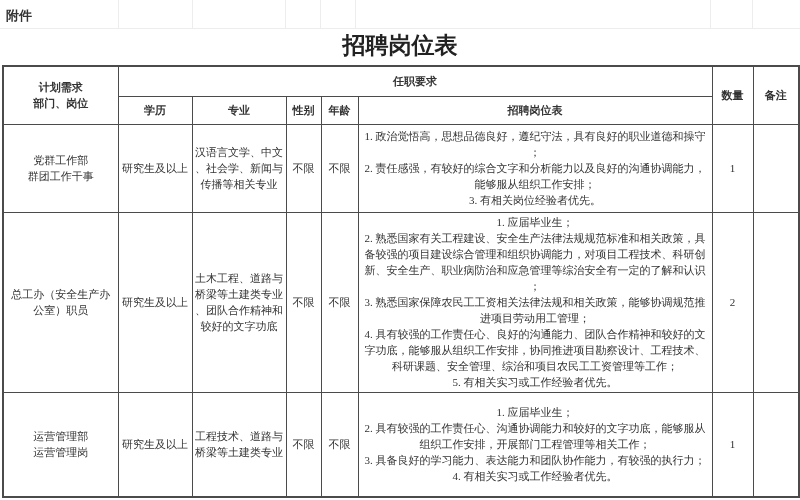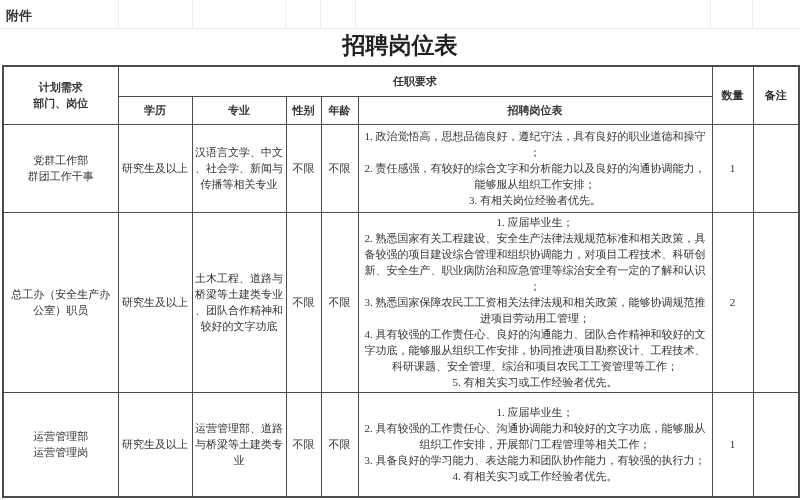--- a/index.html
+++ b/index.html
@@ -125,21 +125,21 @@
 4. 具有较强的工作责任心、良好的沟通能力、团队合作精神和较好的文字功底，能够服从组织工作安排，协同推进项目勘察设计、工程技术、科研课题、安全管理、综治和项目农民工工资管理等工作；
 5. 有相关实习或工作经验者优先。</td>
         <td>2</td>
         <td></td>
       </tr>
 
       <tr class="r2">
         <td class="pre">运营管理部
 运营管理岗</td>
         <td>研究生及以上</td>
-        <td>运营管理部、道路与桥梁等土建类专业</td>
+        <td>工程技术、道路与桥梁等土建类专业</td>
         <td>不限</td>
         <td>不限</td>
         <td class="conditions">1. 应届毕业生；
 2. 具有较强的工作责任心、沟通协调能力和较好的文字功底，能够服从组织工作安排，开展部门工程管理等相关工作；
 3. 具备良好的学习能力、表达能力和团队协作能力，有较强的执行力；
 4. 有相关实习或工作经验者优先。</td>
         <td>1</td>
         <td></td>
       </tr>
     </tbody>

